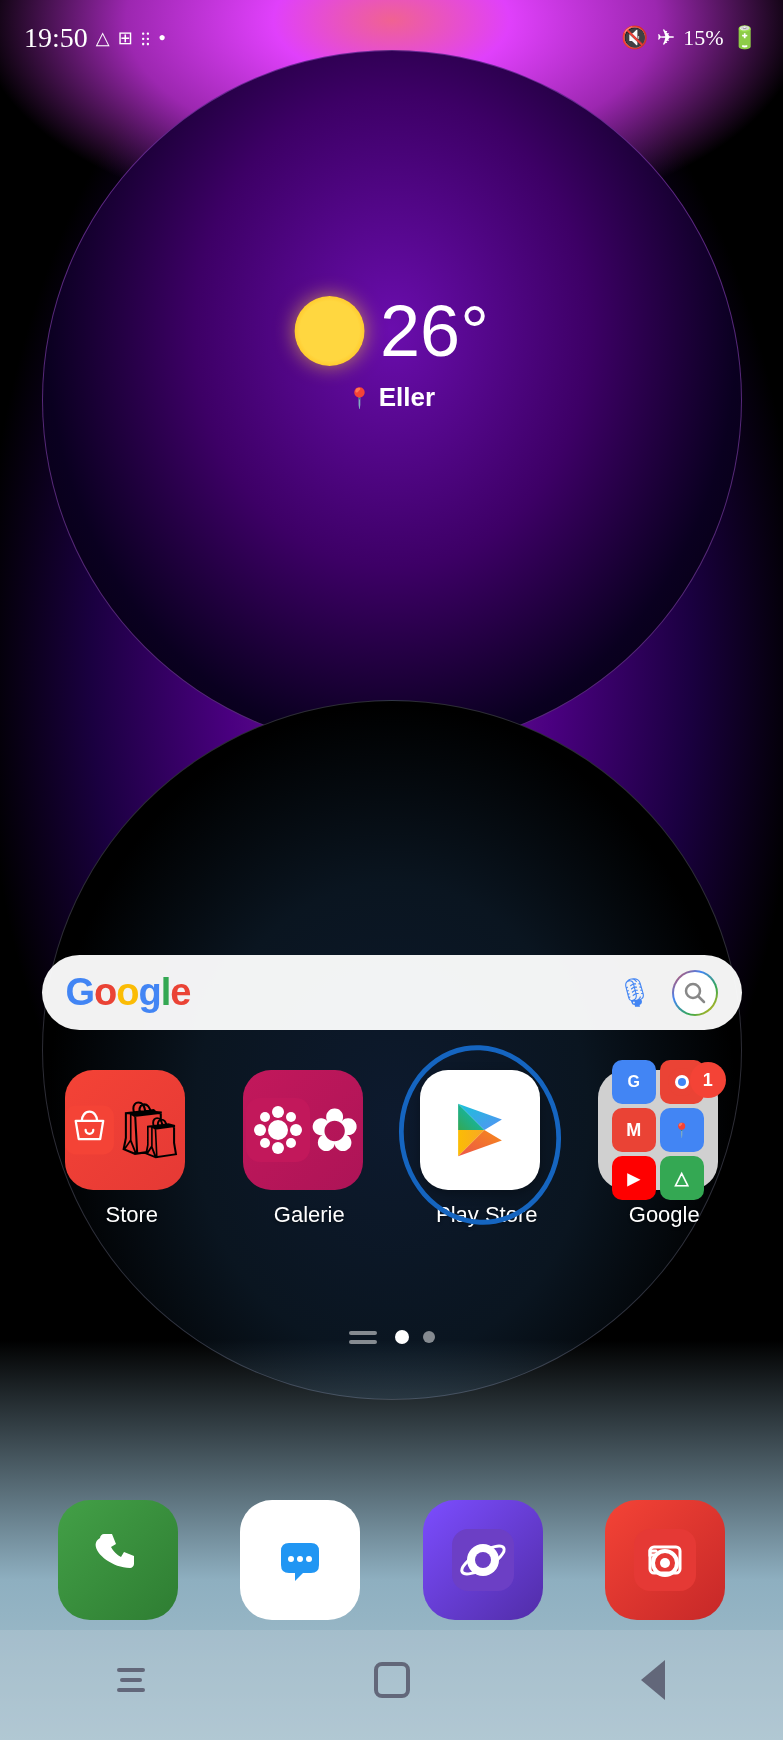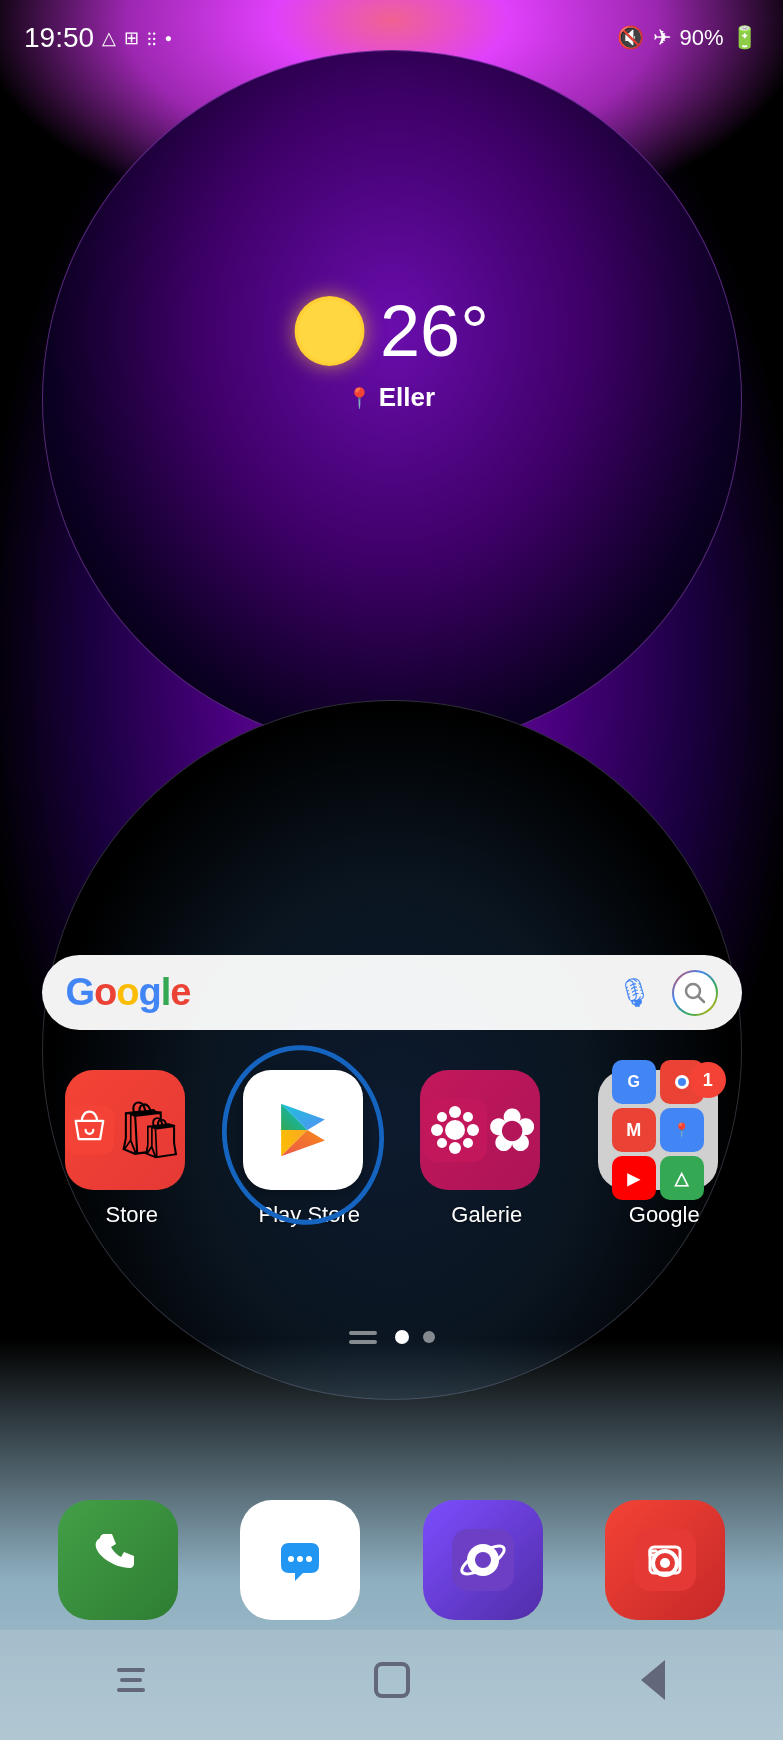--- a/index.html
+++ b/index.html
@@ -85,20 +85,21 @@
     #status-bar {
       position: absolute;
       top: 0; left: 0;
       width: 100%;
       height: 65px;
       display: flex;
       align-items: center;
       justify-content: space-between;
       padding: 10px 24px 0;
       z-index: 100;
+      font-family: Liberation Serif, serif;
     }
 
     #status-left {
       display: flex;
       align-items: center;
       gap: 8px;
     }
 
     #status-time {
       font-size: 28px;
@@ -523,21 +524,21 @@
     <div id="status-left">
       <span id="status-time">19:50</span>
       <span class="status-icon">△</span>
       <span class="status-icon">⊞</span>
       <span class="status-icon">⁝⁝</span>
       <span class="status-icon" style="font-size:12px">●</span>
     </div>
     <div id="status-right">
       <span>🔇</span>
       <span>✈</span>
-      <span id="battery-text">90%</span>
+      <span id="battery-text">15%</span>
       <span>🔋</span>
     </div>
   </div>
 
   <div id="weather-widget">
     <div id="weather-temp-row">
       <div id="sun-icon"></div>
       <span id="weather-temp">26°</span>
     </div>
     <div id="weather-location-row">
@@ -567,20 +568,38 @@
     <div class="app-item">
       <div class="app-icon" id="store-icon-bg">
         <svg width="64" height="64" viewBox="0 0 64 64">
           <rect width="64" height="64" rx="14" fill="#f44336"></rect>
           <path d="M14 20 h36 l-4 24 H18 Z" fill="none" stroke="white" stroke-width="3" stroke-linejoin="round"></path>
           <path d="M22 20 c0-6 4-12 10-12 s10 6 10 12" fill="none" stroke="white" stroke-width="3" stroke-linecap="round"></path>
           <path d="M27 32 a5 5 0 0 0 10 0" fill="none" stroke="white" stroke-width="3" stroke-linecap="round"></path>
         </svg>
       </div>
       <span class="app-label">Store</span>
+    </div>
+
+    <div class="app-item">
+      <div class="app-icon" id="galerie-icon-bg">
+        <svg width="64" height="64" viewBox="0 0 64 64">
+          <rect width="64" height="64" rx="14" fill="#c2185b"></rect>
+          <circle cx="32" cy="32" r="10" fill="white"></circle>
+          <circle cx="32" cy="14" r="6" fill="white"></circle>
+          <circle cx="32" cy="50" r="6" fill="white"></circle>
+          <circle cx="14" cy="32" r="6" fill="white"></circle>
+          <circle cx="50" cy="32" r="6" fill="white"></circle>
+          <circle cx="19" cy="19" r="5" fill="white"></circle>
+          <circle cx="45" cy="19" r="5" fill="white"></circle>
+          <circle cx="19" cy="45" r="5" fill="white"></circle>
+          <circle cx="45" cy="45" r="5" fill="white"></circle>
+        </svg>
+      </div>
+      <span class="app-label">Galerie</span>
     </div>
 
     <div class="app-item">
       <div id="play-store-wrapper" style="position:relative;">
         <div class="blue-circle-annotation"></div>
         <div class="app-icon" id="play-store-icon-bg">
           <svg class="play-store-svg" viewBox="0 0 80 80">
             <defs>
               <linearGradient id="playGrad1" x1="0" y1="0" x2="1" y2="1">
                 <stop offset="0%" stop-color="#00BCD4"></stop>
@@ -609,38 +628,20 @@
             <polygon points="45,40 65,52 15,70" fill="url(#playGrad4)" opacity="0.9"></polygon>
 
             <polygon points="15,10 65,40 15,70" fill="none"></polygon>
           </svg>
         </div>
       </div>
       <span class="app-label">Play Store</span>
     </div>
 
     <div class="app-item">
-      <div class="app-icon" id="galerie-icon-bg">
-        <svg width="64" height="64" viewBox="0 0 64 64">
-          <rect width="64" height="64" rx="14" fill="#c2185b"></rect>
-          <circle cx="32" cy="32" r="10" fill="white"></circle>
-          <circle cx="32" cy="14" r="6" fill="white"></circle>
-          <circle cx="32" cy="50" r="6" fill="white"></circle>
-          <circle cx="14" cy="32" r="6" fill="white"></circle>
-          <circle cx="50" cy="32" r="6" fill="white"></circle>
-          <circle cx="19" cy="19" r="5" fill="white"></circle>
-          <circle cx="45" cy="19" r="5" fill="white"></circle>
-          <circle cx="19" cy="45" r="5" fill="white"></circle>
-          <circle cx="45" cy="45" r="5" fill="white"></circle>
-        </svg>
-      </div>
-      <span class="app-label">Galerie</span>
-    </div>
-
-    <div class="app-item">
       <div class="app-icon" id="google-folder-bg" style="background:#d0d0d0;flex-wrap:wrap;padding:10px;gap:4px;display:flex;flex-direction:row;align-items:center;justify-content:center;position:relative;">
         <div id="notif-badge">1</div>
 
         <div class="mini-app" style="background:#4285F4;color:white;font-size:16px;font-weight:900;">G</div>
         <div class="mini-app" style="background:#EA4335;color:white;font-size:16px;font-weight:700;">
           <svg width="30" height="30" viewBox="0 0 30 30">
             <circle cx="15" cy="15" r="14" fill="#EA4335"></circle>
             <circle cx="15" cy="15" r="7" fill="white"></circle>
             <circle cx="15" cy="15" r="4" fill="#4285F4"></circle>
           </svg>

